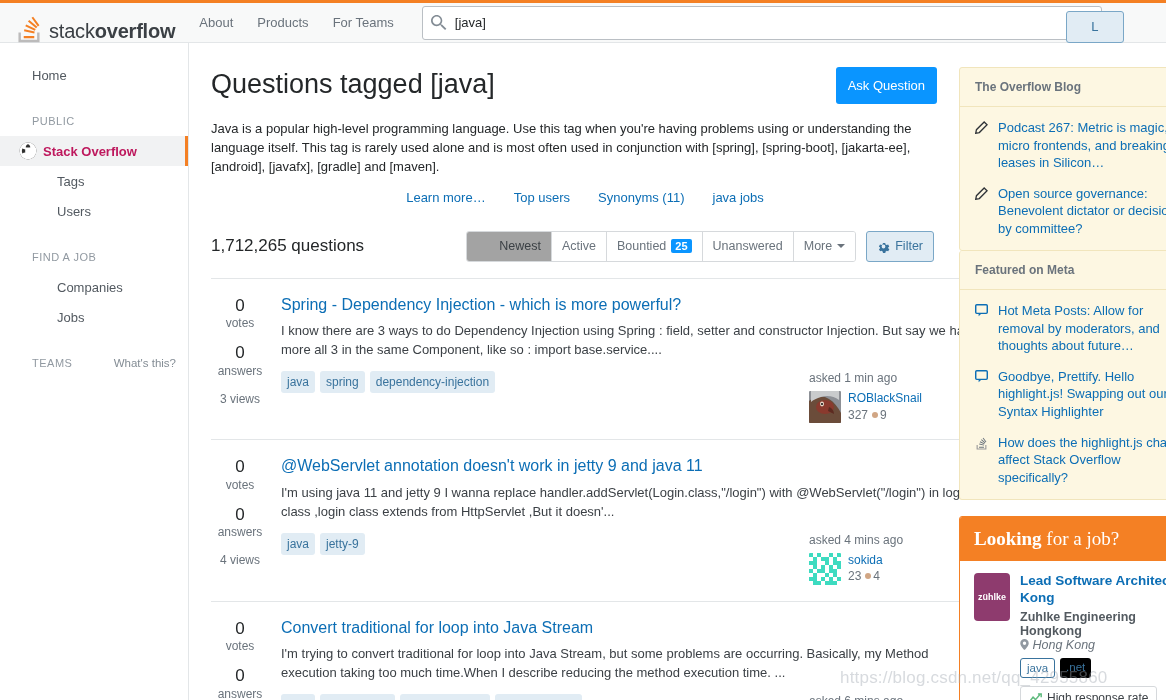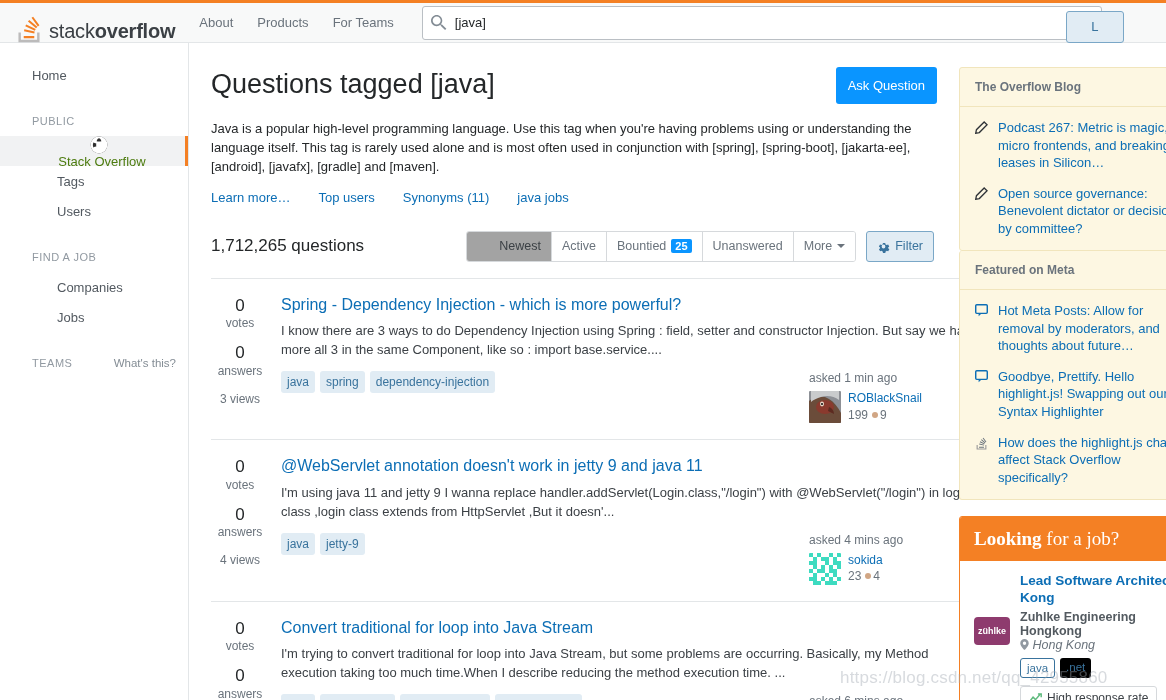--- a/index.html
+++ b/index.html
@@ -86,24 +86,23 @@
     letter-spacing: .5px; margin-top: 16px;
     text-transform: uppercase;
   }
   .sb-head .whats {
     margin-left: auto; margin-right: 12px;
     color: #848d95; font-size: 11.5px;
     text-transform: none; letter-spacing: 0;
     cursor: pointer;
   }
   .sb-item.selected {
-    background: #f1f2f3; font-weight: normal; color: #4d7c0f;
+    background: #f1f2f3; font-weight: bold; color: #be185d;
     border-right: 3px solid #f48024;
     padding-left: 19px;
-    flex-direction: column;
   }
   .sb-item.indent { padding-left: 57px; }
   .sb-icon { width: 18px; height: 18px; margin-right: 6px; flex: none; display:block; }
 
   
   .main {
     position: absolute; top: 43px; left: 189px;
     width: 770px; height: 657px;
     padding: 24px 0 0 22px;
     background: #fff;
@@ -116,21 +115,21 @@
     position: absolute; right: 22px; top: 24px;
     background: #0a95ff; color: #fff;
     border: 1px solid transparent; border-radius: 3px;
     padding: 10px 11px; font-size: 13px;
     cursor: pointer;
   }
   .tag-desc {
     font-size: 13px; line-height: 1.45; color: #242729;
     width: 705px; margin-top: 18px;
   }
-  .tag-links { margin-top: 13px; display: flex; gap: 28px; font-size: 13px; }
+  .tag-links { margin-top: 13px; display: flex; gap: 28px; font-size: 13px; justify-content: center; }
   .tag-links a { color: #0c6eb5; text-decoration: none; cursor: pointer; }
 
   .qbar {
     margin-top: 26px; display: flex; align-items: center;
     width: 723px;
   }
   .qcount { font-size: 17px; color: #242729; font-weight: 400; }
   .sortgroup {
     margin-left: auto; display: flex; align-items: center;
     border: 1px solid #d6d9dc; border-radius: 3px;
@@ -231,23 +230,23 @@
   }
   .jobmod-head {
     background: #f48024; color: #fff;
     font-size: 19px; padding: 11px 14px;
     font-family: "Liberation Serif", serif;
   }
   .jobmod-head b { font-weight: bold; }
   .joblist { padding: 12px 14px 10px 14px; }
   .jobitem { display: flex; gap: 10px; margin-bottom: 14px; }
   .joblogo {
-    width: 36px; height: 28px; flex: none; border-radius: 4px;
+    width: 36px; height: 48px; flex: none; border-radius: 4px;
     display: flex; align-items: center; justify-content: center;
-    font-size: 10px; color: #fff; font-weight: bold; overflow: hidden; margin-top: 44px;
+    font-size: 10px; color: #fff; font-weight: bold; overflow: hidden;
   }
   .jobtitle { color: #0c6eb5; font-size: 13.5px; font-weight: bold; line-height: 1.25; cursor: pointer; }
   .jobcompany { font-size: 12.5px; color: #535a60; font-weight: bold; margin-top: 3px; }
   .joblocation { font-size: 12.5px; color: #6a737c; font-style: italic; }
   .jobtags { display: flex; gap: 5px; margin-top: 6px; }
   .jtag { background:#000000; color:#39739d; font-size:11.5px; padding:3px 6px; border-radius:3px; }
   .jtag.outlined { background:#fff; border:1px solid #39739d; }
   .perkbox {
     margin-top: 8px; display:inline-flex; align-items:center; gap:5px;
     border: 1px solid #d6d9dc; border-radius: 3px;
@@ -402,21 +401,21 @@
                   <path d="M2 0h28v9c-5-4-12-5-18-3-4 1-8 3-10 5z" fill="#c9cbcd"></path>
                   <ellipse cx="16" cy="16" rx="9" ry="7" fill="#8a3a2e"></ellipse>
                   <ellipse cx="13" cy="13" rx="2" ry="2.4" fill="#e8d9c9"></ellipse>
                   <circle cx="13" cy="13" r="1.1" fill="#1a1a1a"></circle>
                   <path d="M20 16c3 1 5 4 5 7l-6-3z" fill="#5c2a20"></path>
                 </svg>
               </div>
               <div>
                 <div class="uname">ROBlackSnail</div>
                 <div class="urep">
-                  <span>199</span><span class="bronze-dot"></span><span>9</span>
+                  <span>327</span><span class="bronze-dot"></span><span>9</span>
                 </div>
               </div>
             </div>
           </div>
         </div>
       </div>
     </div>
 
     <div class="qrow">
       <div class="qstats">

